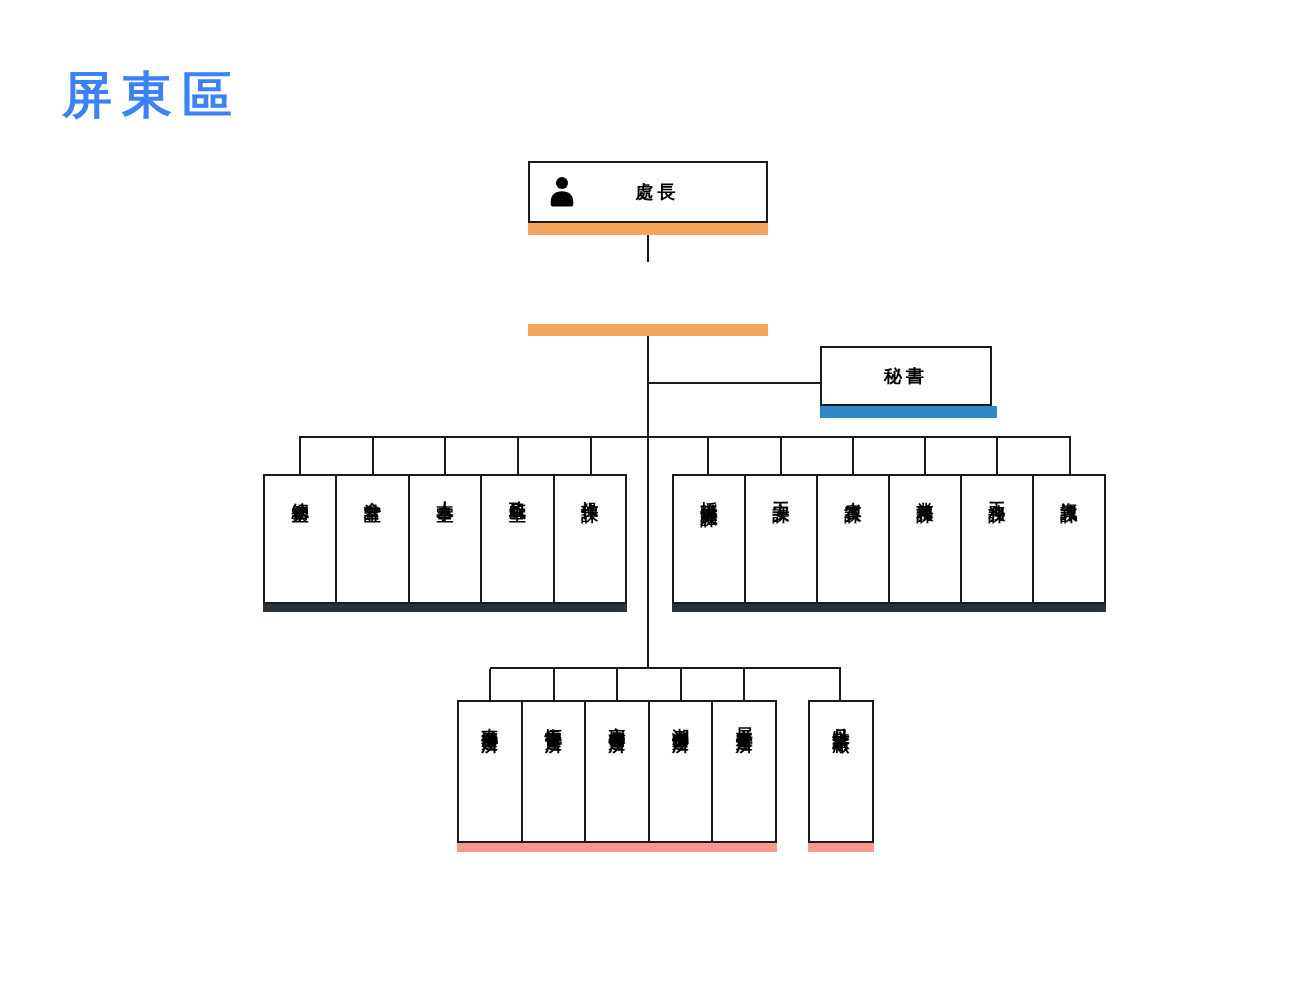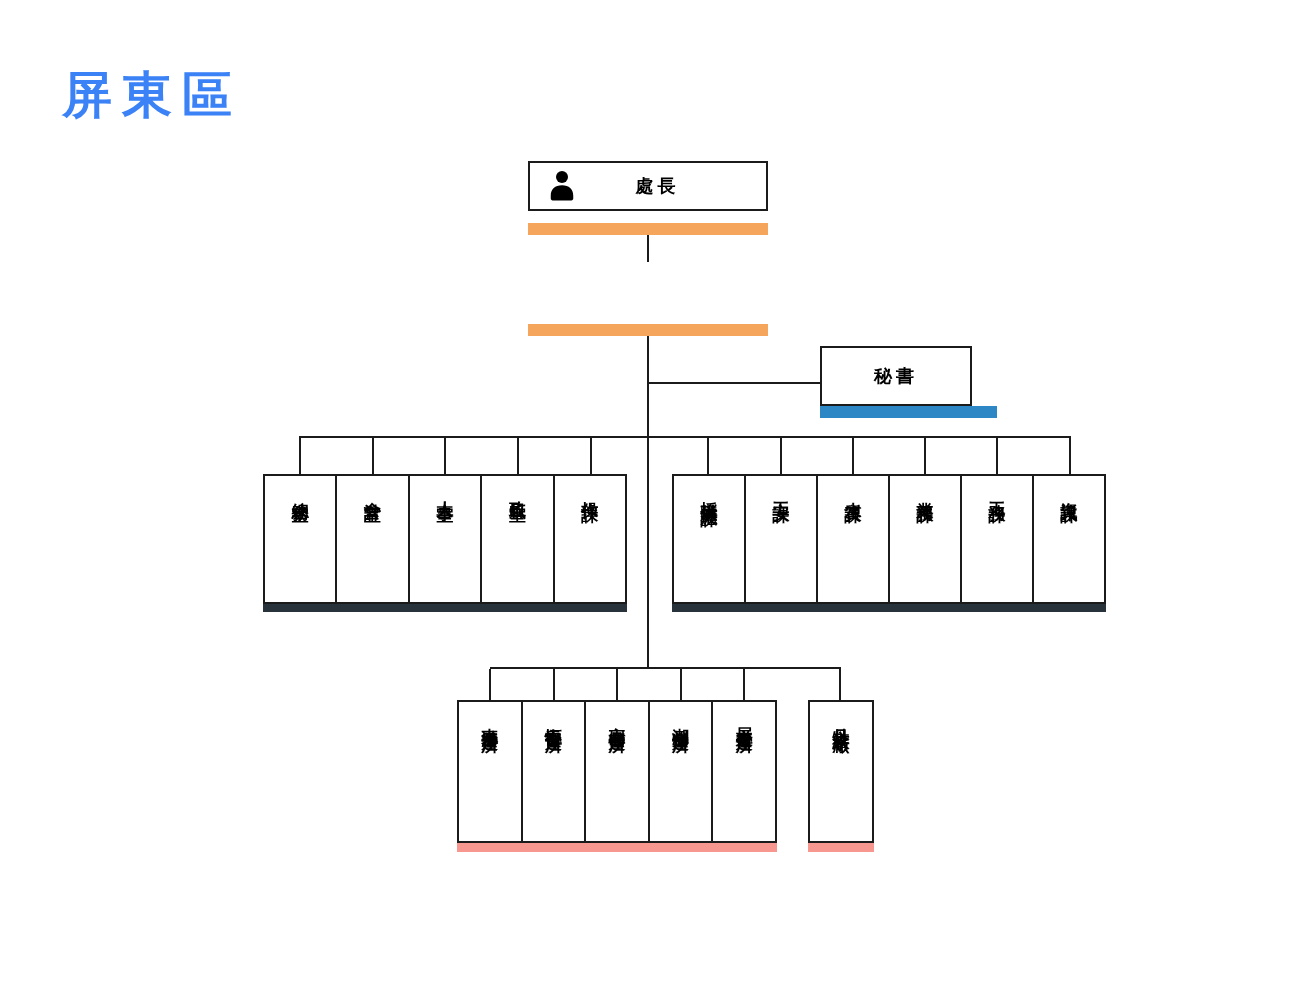--- a/index.html
+++ b/index.html
@@ -102,39 +102,39 @@
     padding-top: 12px;
   }
 </style>
 </head>
 <body>
 
 <div class="canvas">
 
   <div class="title">屏東區</div>
 
-  <div class="node" style="left:528px; top:161px; width:240px; height:50px;padding-left:19px;">
+  <div class="node" style="left:528px; top:161px; width:240px; height:62px;padding-left:19px;">
     <span class="icon">
       <svg viewBox="0 0 24 26" xmlns="http://www.w3.org/2000/svg">
         <circle cx="12" cy="6.2" r="4.6"></circle>
         <path d="M12 12.4c-5.3 0-8.6 2.9-8.6 8v2.2c0 .8.6 1.4 1.4 1.4h14.4c.8 0 1.4-.6 1.4-1.4v-2.2c0-5.1-3.3-8-8.6-8z"></path>
       </svg>
     </span>
     <span class="label">處長</span>
   </div>
   <div class="bar" style="left: 528px; top: 223px; width: 240px; height: 12px; background-color: rgb(245, 165, 92);"></div>
 
   <div class="line" style="left:647px; top:235px; width:2px; height:27px;"></div>
 
   <div class="bar" style="left: 528px; top: 324px; width: 240px; height: 12px; background-color: rgb(245, 165, 92);"></div>
 
   <div class="line" style="left:647px; top:336px; width:2px; height:332px;"></div>
 
   <div class="line" style="left:649px; top:382px; width:171px; height:2px;"></div>
-  <div class="node" style="left:820px; top:346px; width:152px; height:60px;font-family:Liberation Serif, serif;">
+  <div class="node" style="left:820px; top:346px; width:172px; height:60px;font-family:Liberation Serif, serif;">
     <span class="label">秘書</span>
   </div>
   <div class="bar" style="left: 820px; top: 406px; width: 177px; height: 12px; background-color: rgb(45, 135, 196);"></div>
 
   <div class="line" style="left:299px; top:436px; width:772px; height:2px;"></div>
 
   <div class="line" style="left:299px; top:437px; width:2px; height:38px;"></div>
   <div class="line" style="left:372px; top:437px; width:2px; height:38px;"></div>
   <div class="line" style="left:444px; top:437px; width:2px; height:38px;"></div>
   <div class="line" style="left:517px; top:437px; width:2px; height:38px;"></div>

